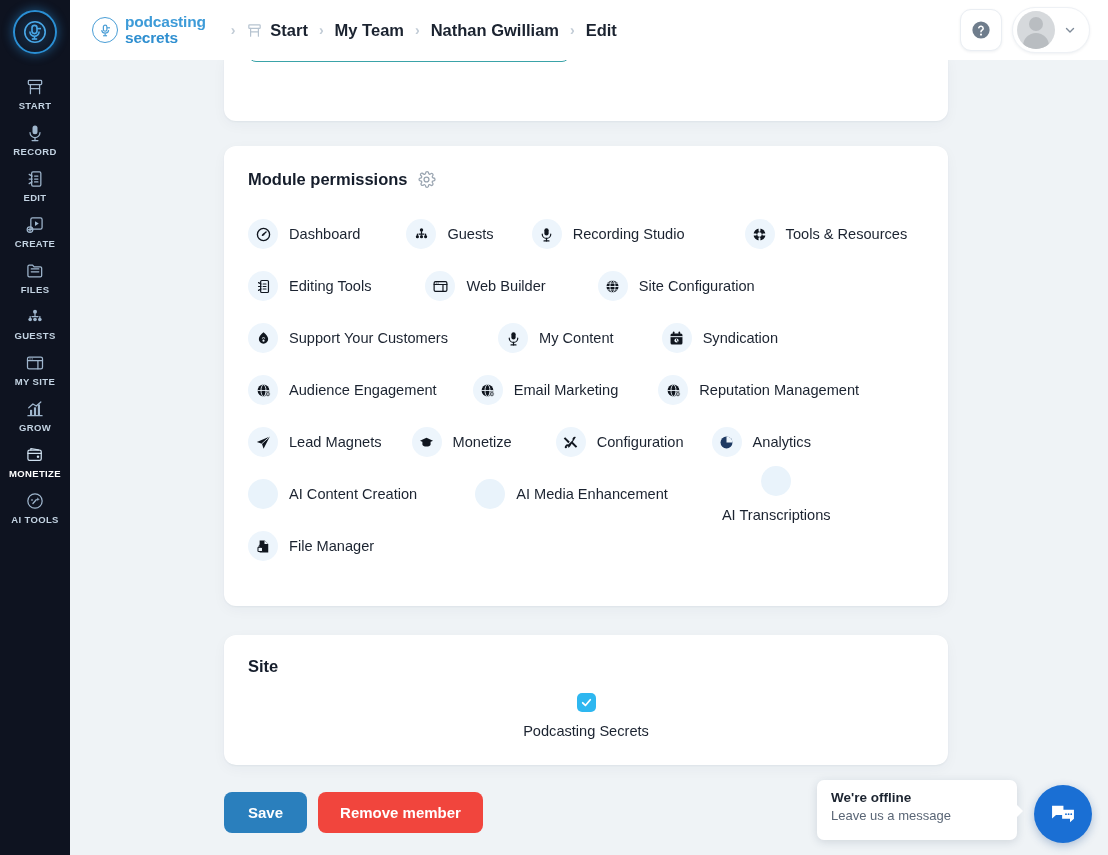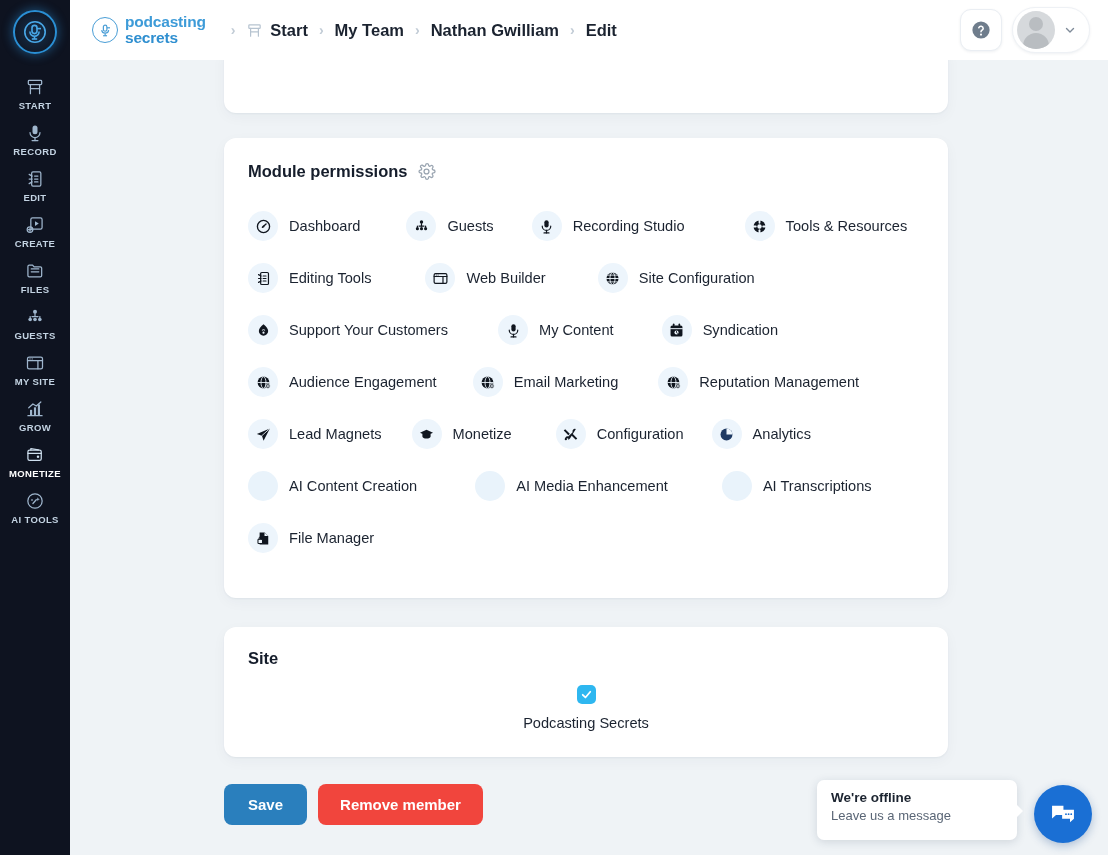--- a/index.html
+++ b/index.html
@@ -125,21 +125,21 @@
   }
   .avatar::after {
     content: ""; position: absolute; left: 50%; top: 22px;
     transform: translateX(-50%);
     width: 26px; height: 20px; border-radius: 13px 13px 0 0; background: #b9bdc1;
   }
   .chev { color: #7f8b99; display: flex; }
 
   
   .main {
-    position: absolute; left: 70px; top: 48px;
+    position: absolute; left: 70px; top: 56px;
     width: 1038px; height: 795px;
     background: #eff3f6;
     overflow: hidden;
   }
   .card {
     background: #fff;
     border-radius: 12px;
     box-shadow: 0 1px 2px rgba(25,45,75,.05), 0 4px 14px rgba(25,45,75,.04);
     margin: 0 auto;
     width: 724px;
@@ -678,21 +678,21 @@
           </div>
           <div class="perm-row">
             <div class="perm-item" style="margin-left: 0px;">
               <span class="perm-ico blank"></span>
               <span class="perm-lbl">AI Content Creation</span>
             </div>
             <div class="perm-item" style="margin-left: 54px;">
               <span class="perm-ico blank"></span>
               <span class="perm-lbl">AI Media Enhancement</span>
             </div>
-            <div class="perm-item" style="margin-left: 50px;">
+            <div class="perm-item" style="margin-left: 50px; flex-direction: column;">
               <span class="perm-ico blank"></span>
               <span class="perm-lbl">AI Transcriptions</span>
             </div>
           </div>
           <div class="perm-row">
             <div class="perm-item" style="margin-left: 0px;">
               <span class="perm-ico">
                 <svg width="17" height="17" viewBox="0 0 24 24" fill="none" stroke="currentColor" stroke-width="1.7" stroke-linecap="round" stroke-linejoin="round">
                   <path d="M6.5 3.4h7.2l5 5v12.2H6.5z" fill="currentColor" stroke="none"></path>
                   <path d="M13.4 3.4v5.2h5.2" fill="#edf5fc" stroke="none"></path>

